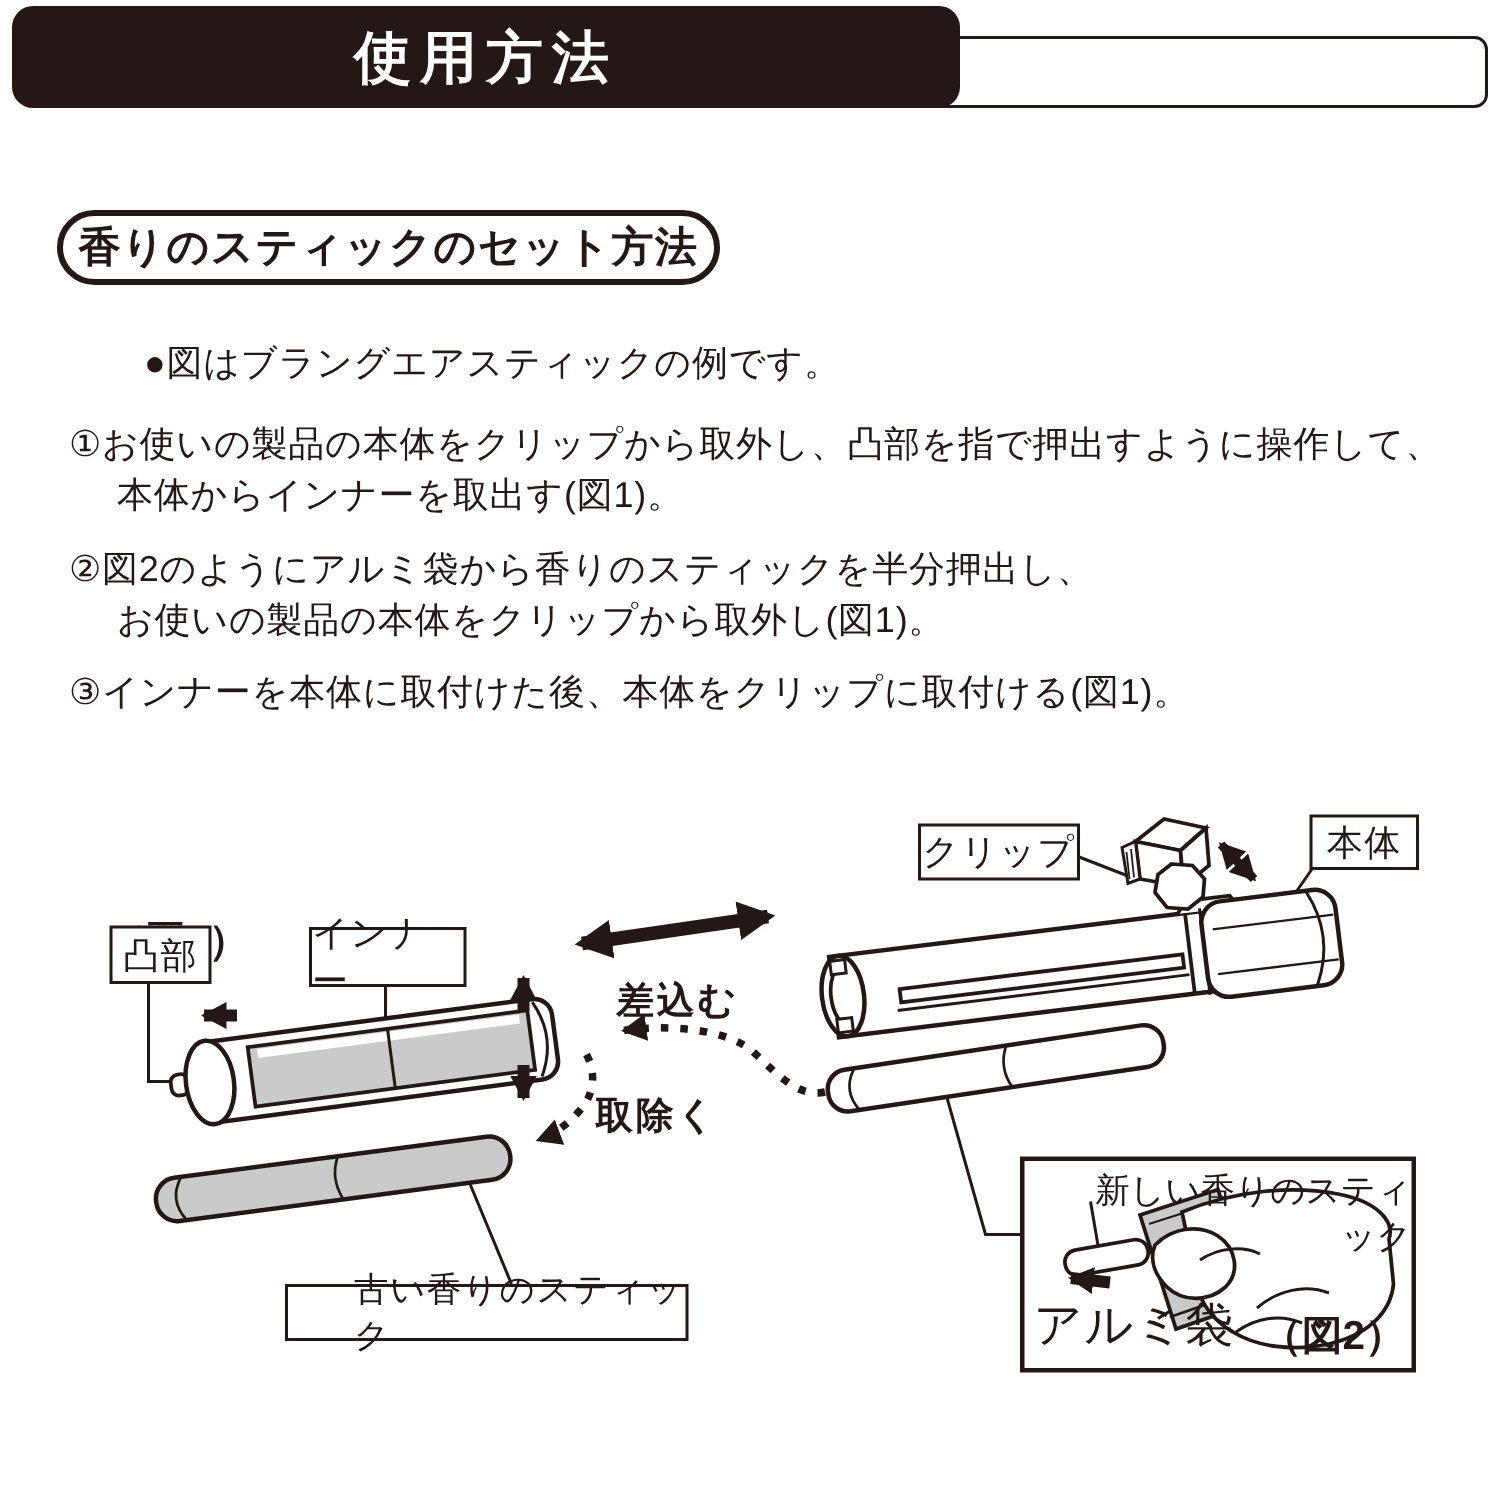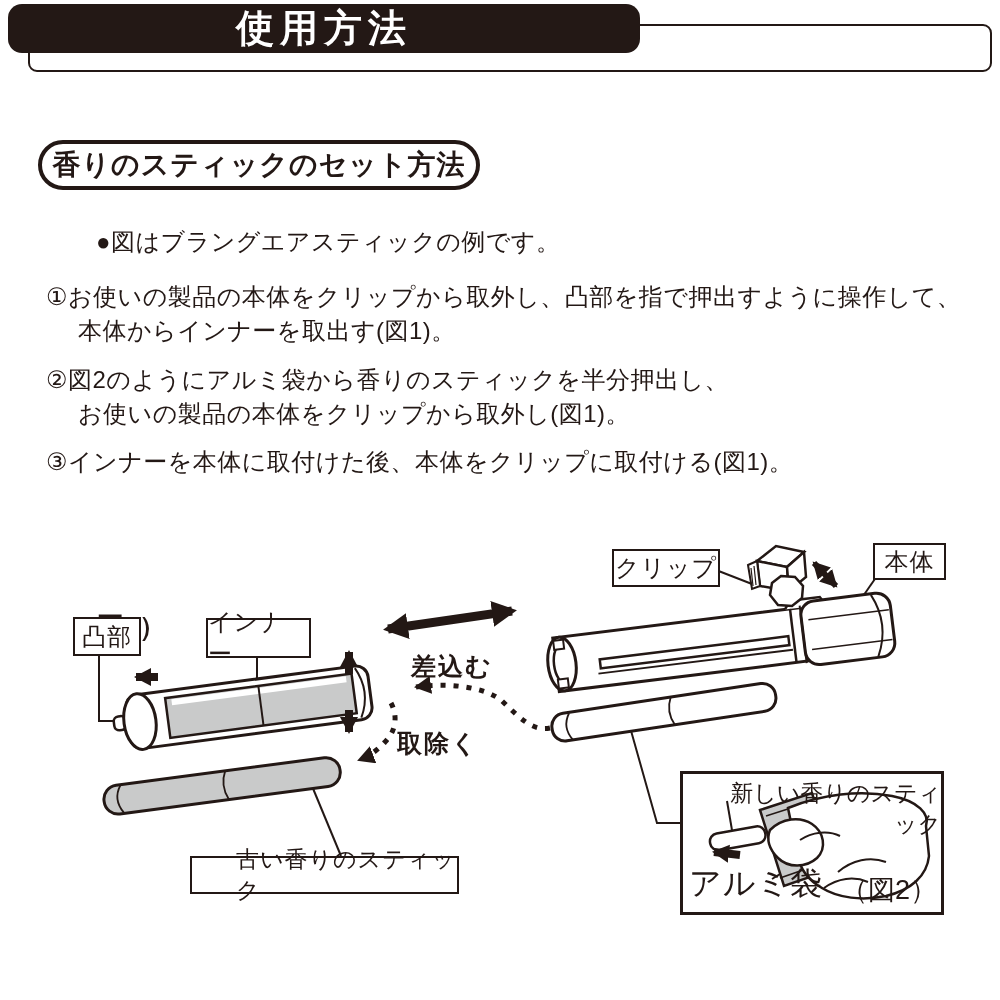--- a/index.html
+++ b/index.html
@@ -10,40 +10,40 @@
   html,body{margin:0;padding:0;background:#fff;}
   .page{
     position:relative;width:1000px;height:1000px;background:var(--paper);
     font-family:"Liberation Sans","DejaVu Sans",sans-serif;
     color:var(--ink);overflow:hidden;
   }
   .abs{position:absolute;}
 
   
   .header-white{left:28px;top:24px;width:960px;height:44px;border:2px solid var(--ink);border-radius:9px;background:var(--paper);}
-  .header-black{left:8px;top:4px;width:632px;height:49px;border-radius:14px;background:var(--ink);display:flex;align-items:center;justify-content:center;}
+  .header-black{left:8px;top:4px;width:632px;height:68px;border-radius:14px;background:var(--ink);display:flex;align-items:center;justify-content:center;}
   .header-title{color:#fff;font-size:38px;font-weight:bold;letter-spacing:6px;}
 
   
   .pill{left:38px;top:140px;width:434px;height:42px;border:4px solid var(--ink);border-radius:27px;background:var(--paper);
         display:flex;align-items:center;justify-content:center;font-size:28px;font-weight:bold;letter-spacing:1px;}
   .note{left:96px;top:226px;font-size:24px;letter-spacing:0.5px;}
 
   
   .step{left:46px;width:930px;font-size:24px;line-height:34px;letter-spacing:0.5px;}
   .step .cont{padding-left:32px;}
 
   
   .caption{font-size:27px;font-weight:bold;}
   .lblbox{border:2px solid var(--ink);background:var(--paper);display:flex;align-items:center;justify-content:center;font-size:24px;letter-spacing:1px;}
   .action{font-size:25px;font-weight:bold;letter-spacing:2px;}
   .fig2box{left:680px;top:771px;width:258px;height:138px;border:3px solid var(--ink);}
   .fig2-newstick{left:0;right:0;top:4px;text-align:right;font-size:23px;padding-left:32px;}
   .fig2-bag{left:6px;bottom:6px;font-size:32px;letter-spacing:1px;}
-  .fig2-cap{right:4px;bottom:4px;font-size:27px;font-weight:normal;}
+  .fig2-cap{right:4px;bottom:4px;font-size:27px;font-weight:bold;}
 
   
   svg.fig{position:absolute;left:0;top:0;width:1000px;height:1000px;z-index:1;}
   .labels{position:absolute;left:0;top:0;width:1000px;height:1000px;z-index:2;pointer-events:none;}
   .labels .abs{pointer-events:auto;}
   .w{fill:#fff;stroke:var(--ink);}
   .g{fill:var(--gray);stroke:var(--ink);}
   .n{fill:none;stroke:var(--ink);}
 </style>
 </head>

